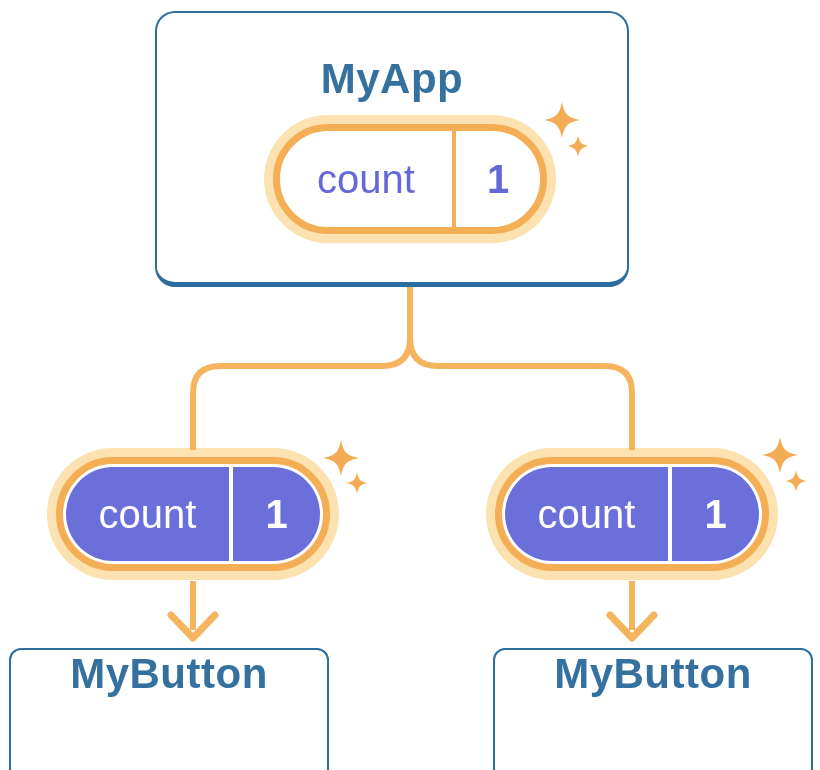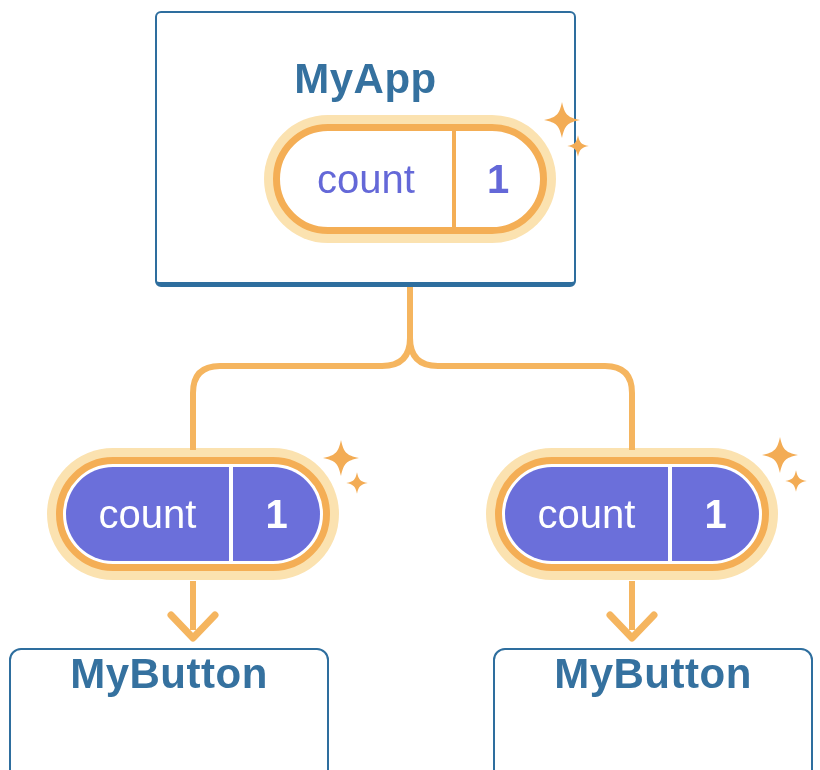--- a/index.html
+++ b/index.html
@@ -6,21 +6,21 @@
   #canvas {
     position:relative; width:820px; height:770px; overflow:hidden;
     font-family:"Liberation Sans", sans-serif; background:#ffffff;
   }
   
   .node-card {
     position:absolute; background:#ffffff;
     border:2px solid #2E6E9E; border-bottom-width:5px;
     box-sizing:border-box;
   }
-  #root-card { left:155px; top:11px; width:421px; height:276px; border-radius:6px; }
+  #root-card { left:155px; top:11px; width:474px; height:276px; border-radius:20px; }
   .child-card { width:320px; height:148px; top:648px; border-radius:12px;
     display:flex; justify-content:center; }
   #child-card-left  { left:9px; }
   #child-card-right { left:493px; }
   .node-title {
     color:#35719F; font-size:42px; font-weight:600; letter-spacing:0.5px;
     white-space:nowrap;
   }
   #root-title { position:absolute; left:0; right:0; top:42px; text-align:center; }
 

